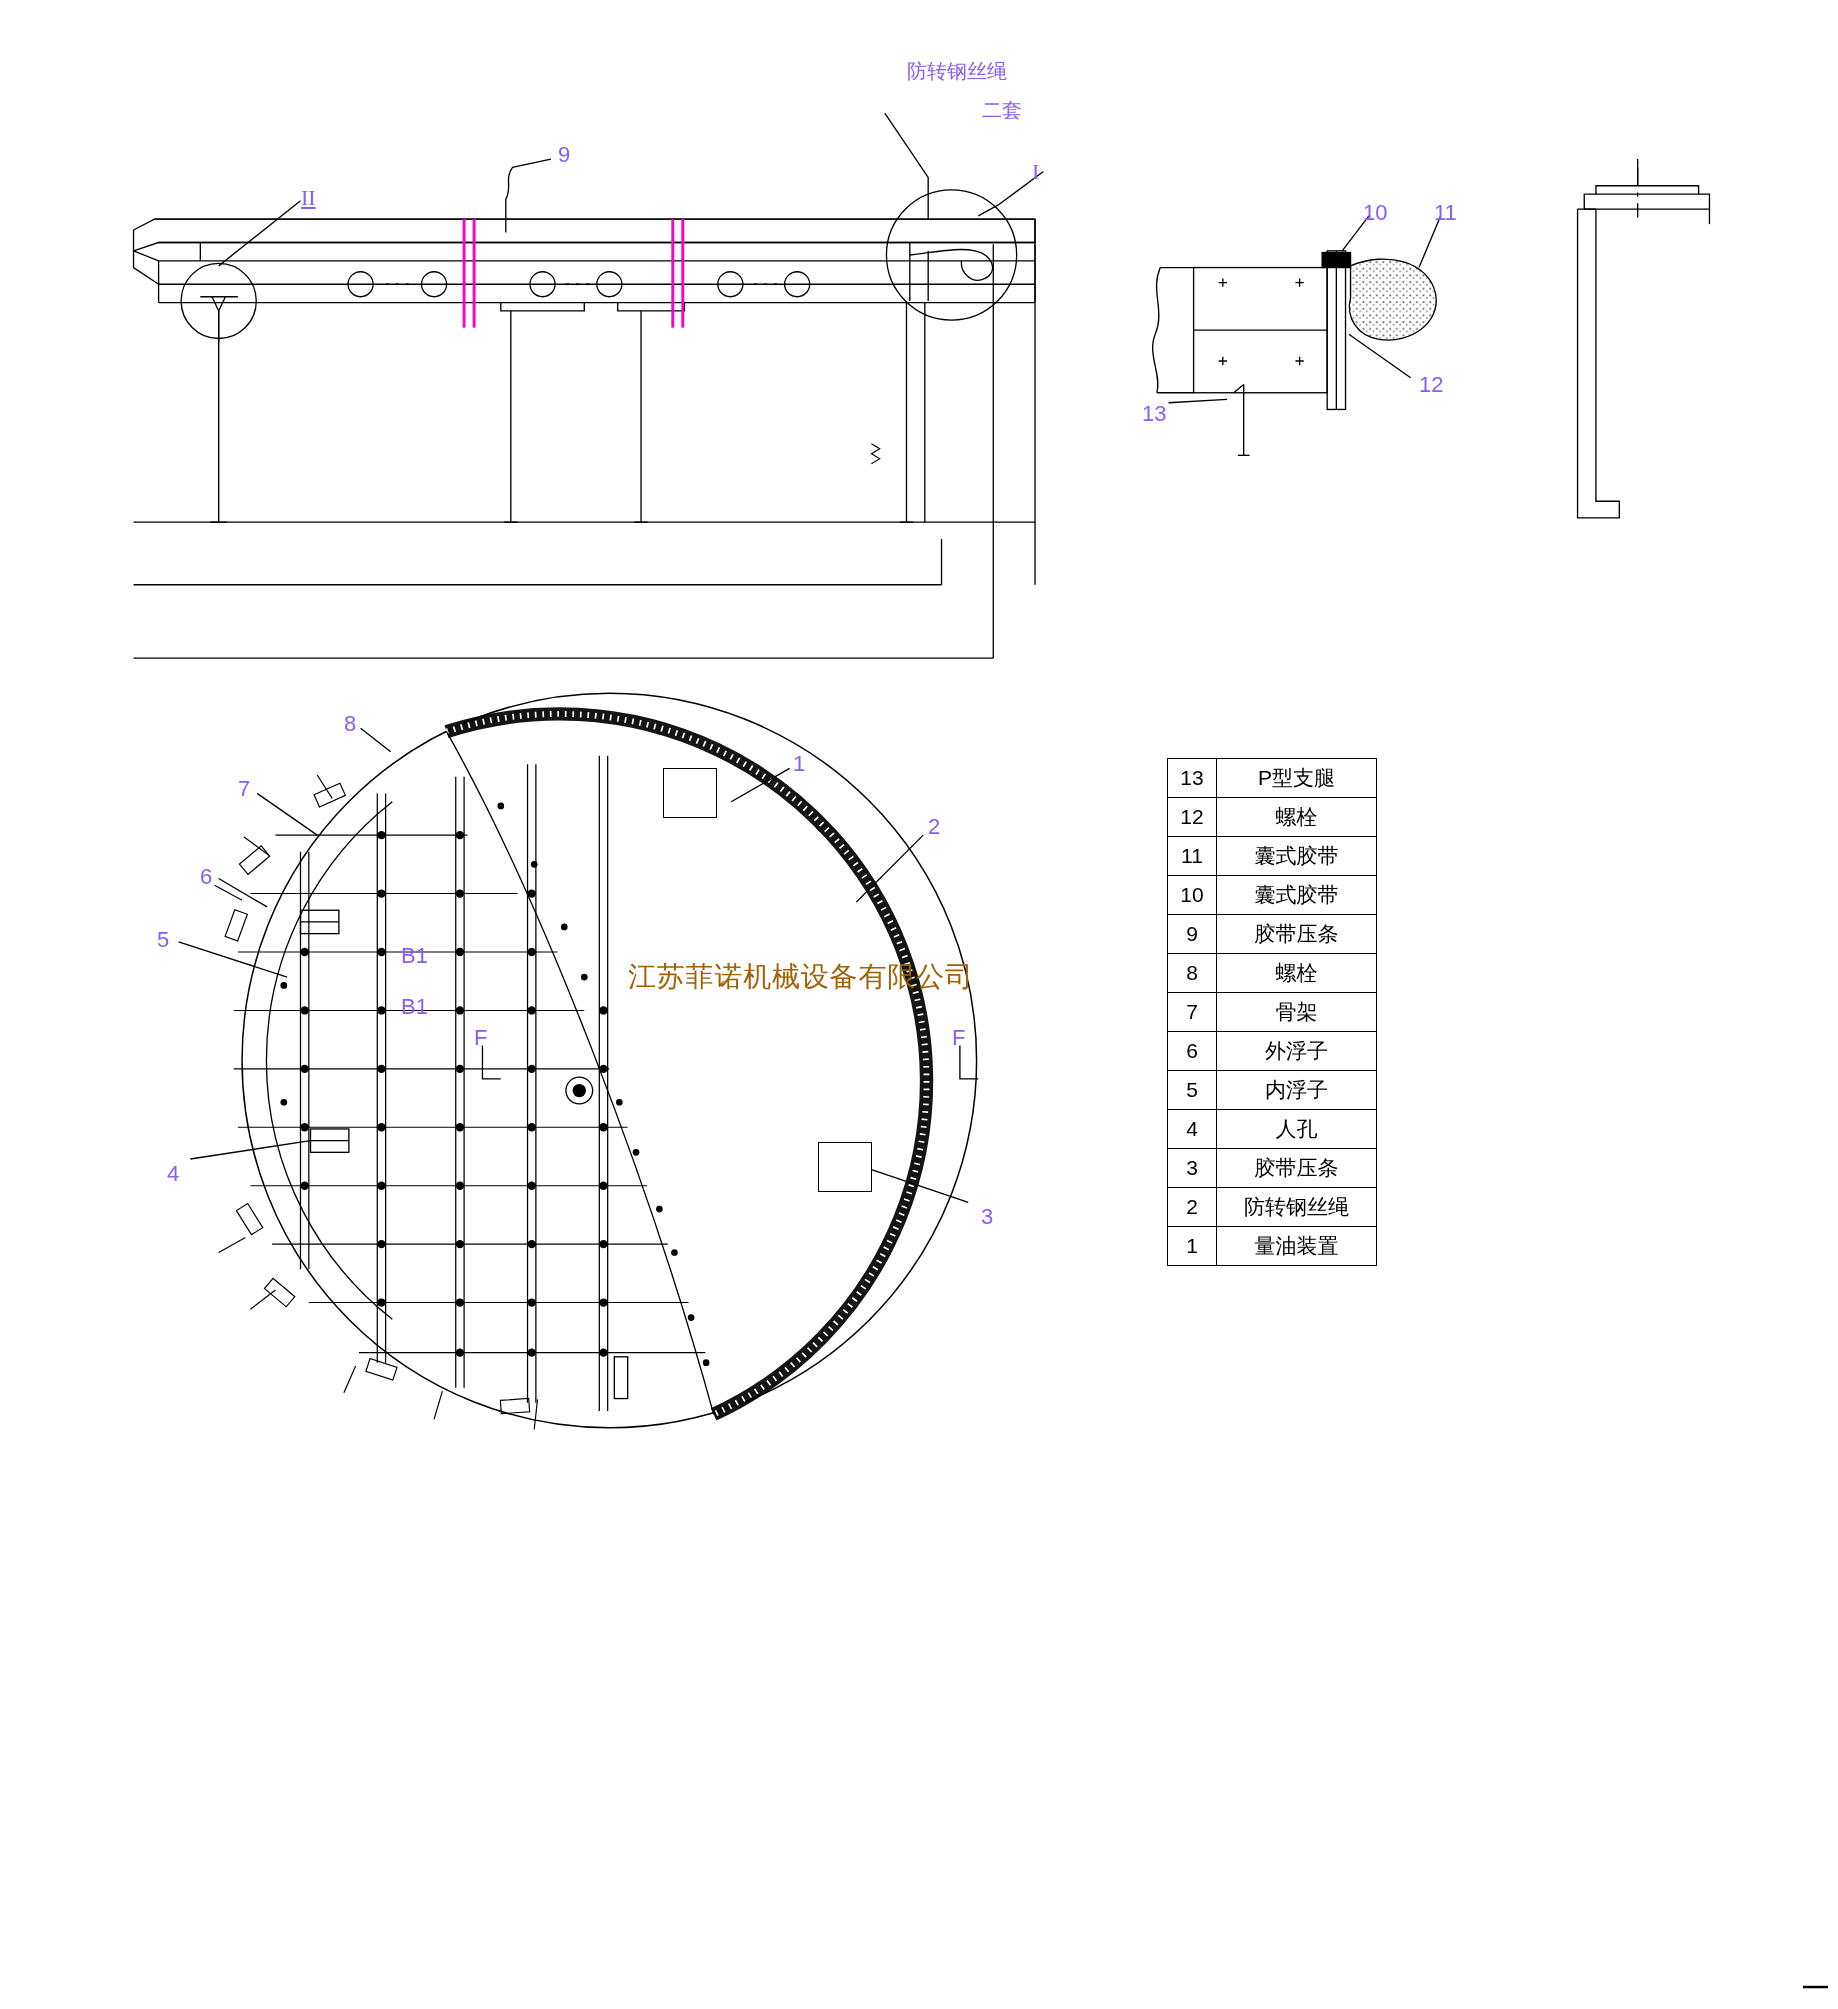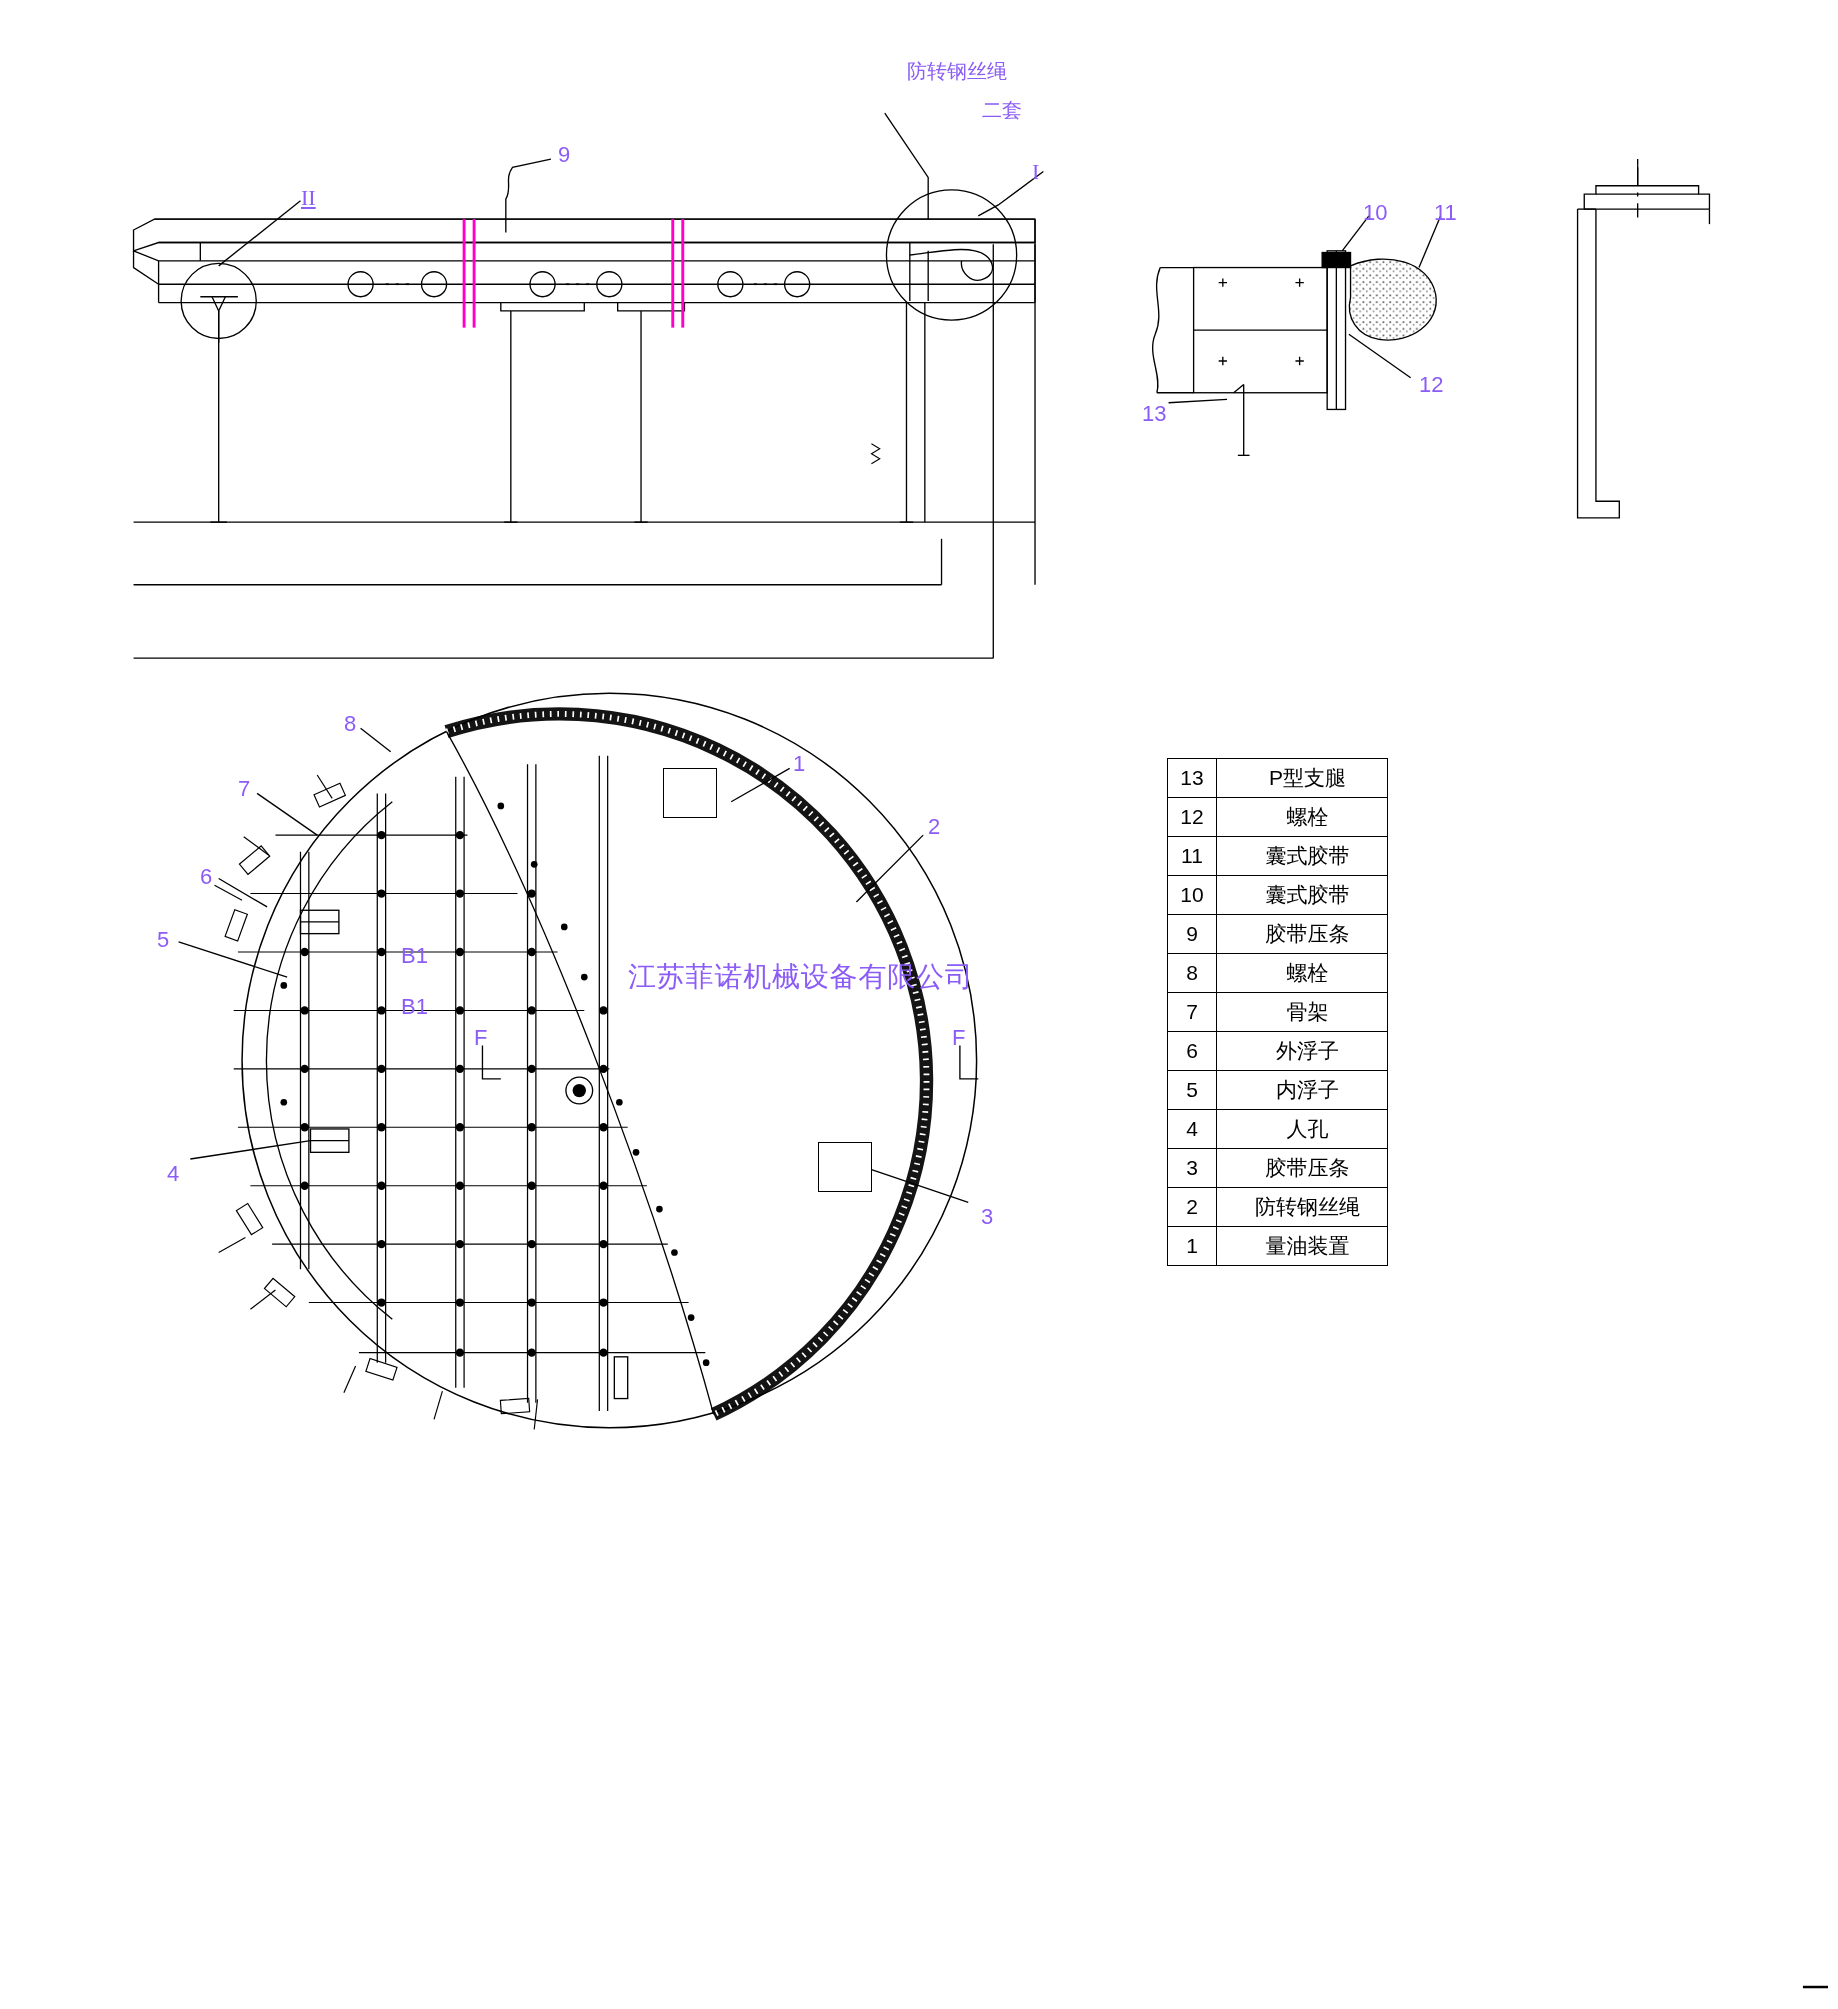--- a/index.html
+++ b/index.html
@@ -42,21 +42,21 @@
   }
   .rn {
     font-size: 22px;
     font-family: "Liberation Serif", serif;
   }
   .watermark {
     position: absolute;
     left: 628px;
     top: 958px;
     font-size: 28px;
-    color: #8b5cf6;
+    color: #a16207;
     letter-spacing: 0.8px;
     font-family: "Liberation Sans", sans-serif;
     white-space: nowrap;
   }
   
   #parts-table {
     position: absolute;
     left: 1167px;
     top: 758px;
     border-collapse: collapse;
@@ -68,21 +68,20 @@
     text-align: center;
     font-family: "Liberation Sans", sans-serif;
     color: #000;
     padding: 0;
   }
   #parts-table td.idx {
     width: 48px;
   }
   #parts-table td.nm {
     width: 159px;
-    padding-left: 11px;
   }
   .tag-box {
     position: absolute;
     border: 1.3px solid #000;
     background: #fff;
   }
 </style>
 </head>
 <body>
 

